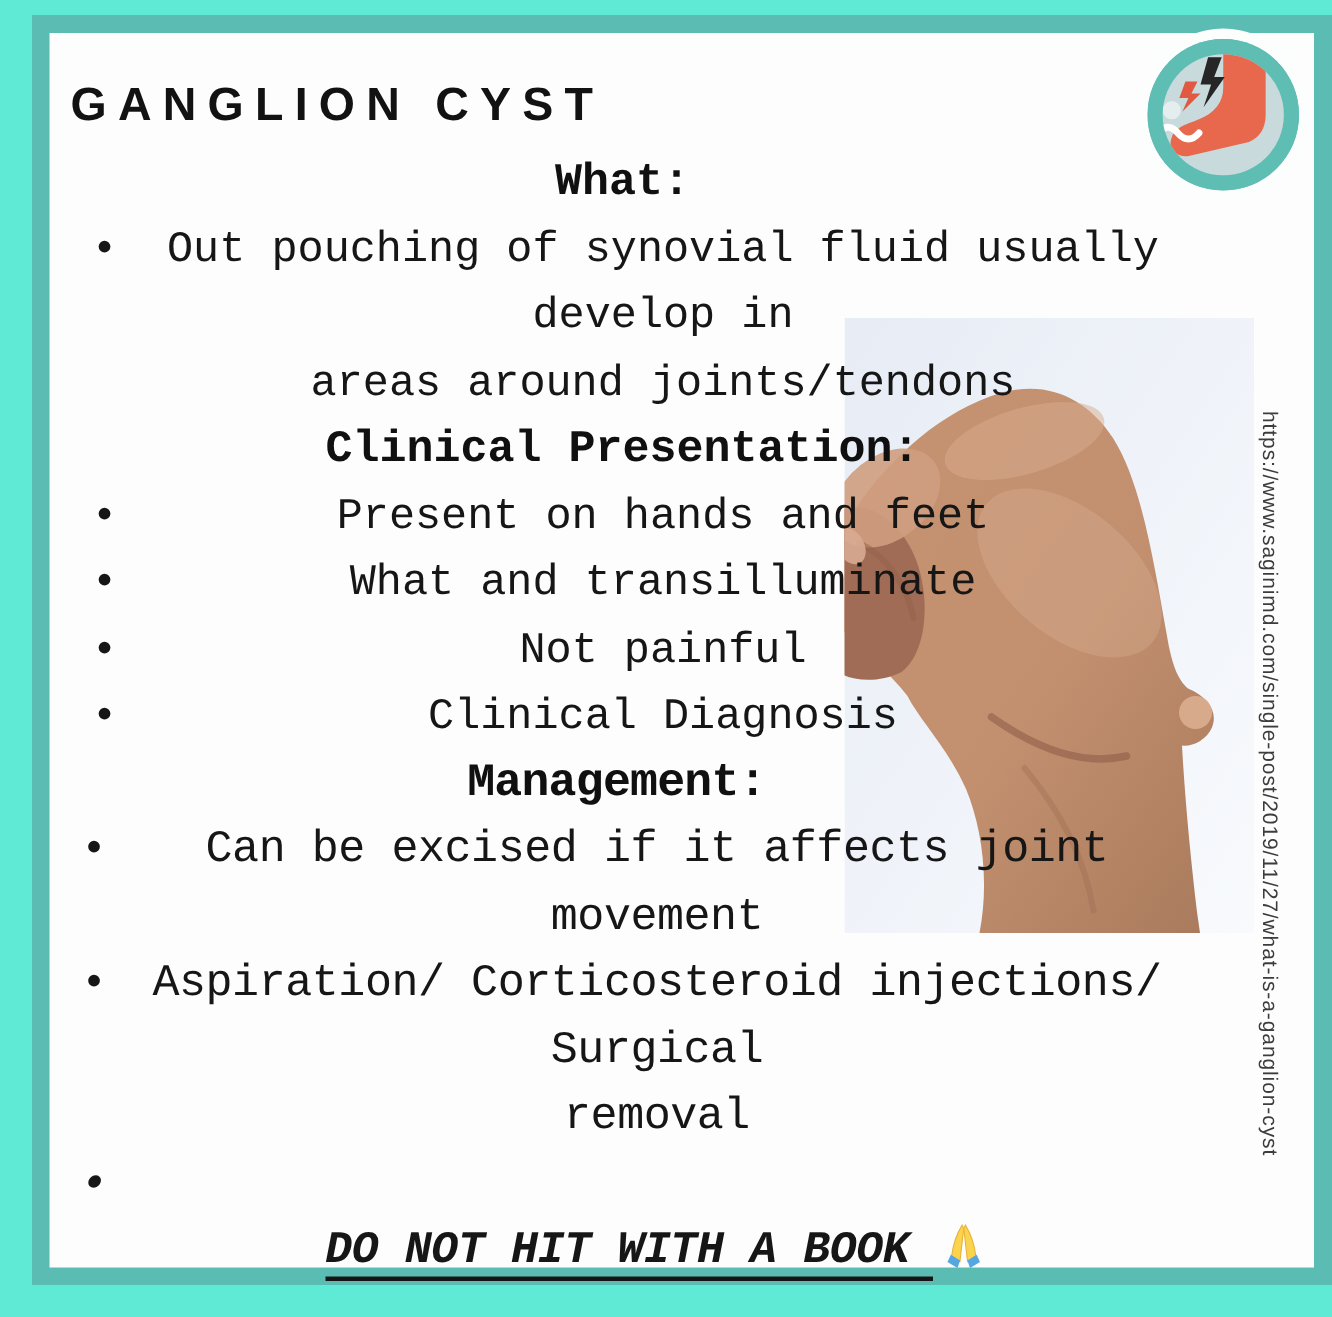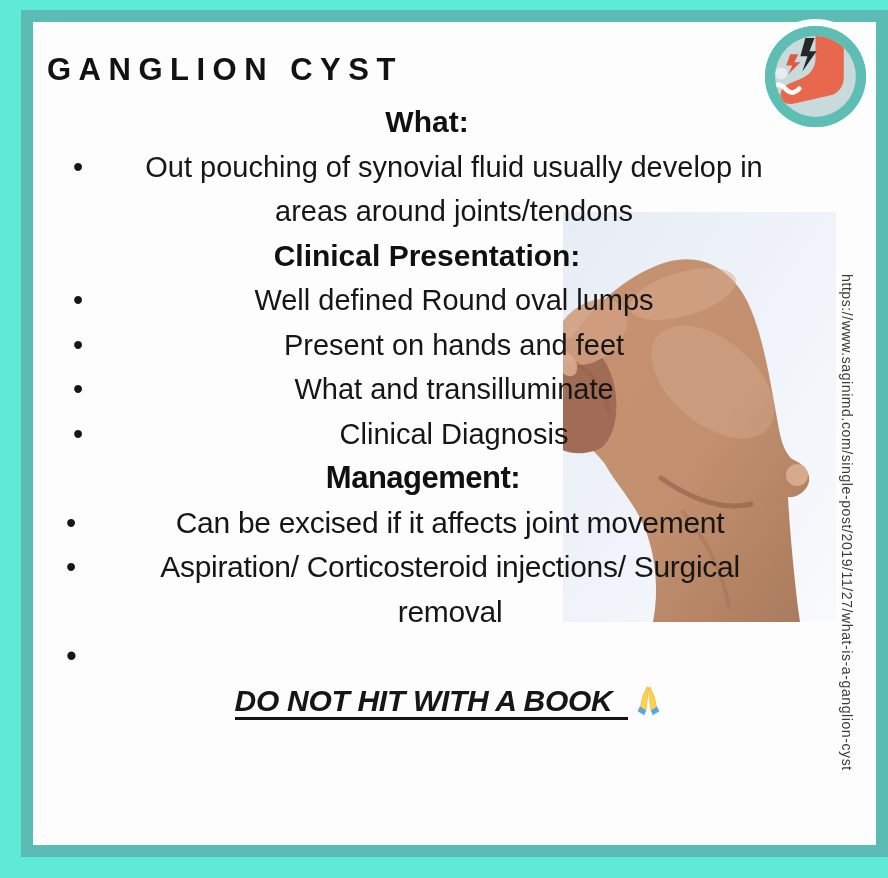--- a/index.html
+++ b/index.html
@@ -38,25 +38,26 @@
     left: 765px; top: 26px;
     width: 101px; height: 101px;
     border-radius: 50%;
     box-shadow: 0 0 0 7px #fcfdfd;
     background: #5fbeb4;
     z-index: 5;
   }
   .logo svg { display: block; width: 101px; height: 101px; }
   .content {
     position: absolute;
-    left: 46px; top: 100px;
+    left: 34px; top: 100px;
     width: 762px;
     font-size: 29px;
     line-height: 44.5px;
     z-index: 2;
+    font-family: Liberation Mono, monospace;
   }
   .heading {
     font-size: 30px;
     font-weight: 700;
     color: #101010;
   }
   ul.bullets { margin: 0; padding: 0; list-style: none; }
   ul.bullets li {
     position: relative;
     padding-left: 54px;
@@ -143,23 +144,23 @@
   <div class="content">
 
     <div class="heading">What:</div>
     <ul class="bullets">
       <li>Out pouching of synovial fluid usually develop in
 areas around joints/tendons</li>
     </ul>
 
     <div class="heading">Clinical Presentation:</div>
     <ul class="bullets">
-      <li>Well defined Round oval lumps</li>
       <li>Present on hands and feet</li>
       <li>What and transilluminate</li>
+      <li>Not painful</li>
     </ul>
 
     <ul class="bullets">
       <li>Clinical Diagnosis</li>
     </ul>
 
     <div class="heading mgmt-heading">Management:</div>
     <ul class="bullets mgmt">
       <li>Can be excised if it affects joint movement</li>
       <li>Aspiration/ Corticosteroid injections/ Surgical

